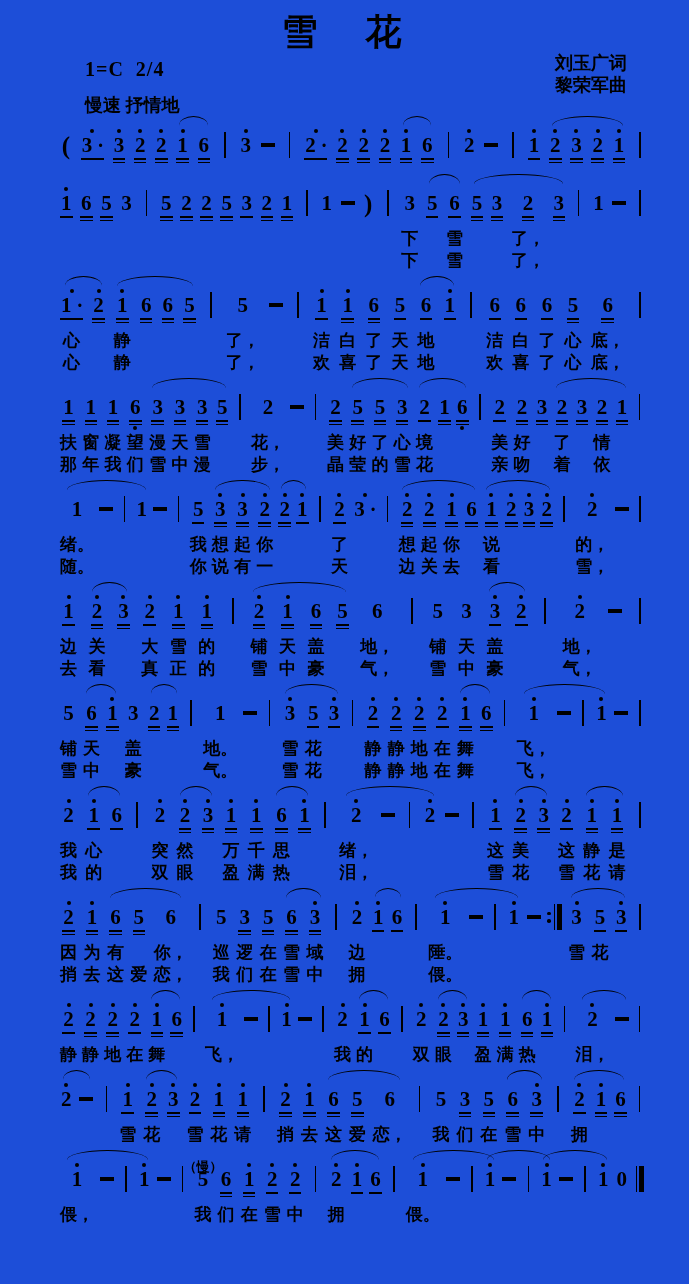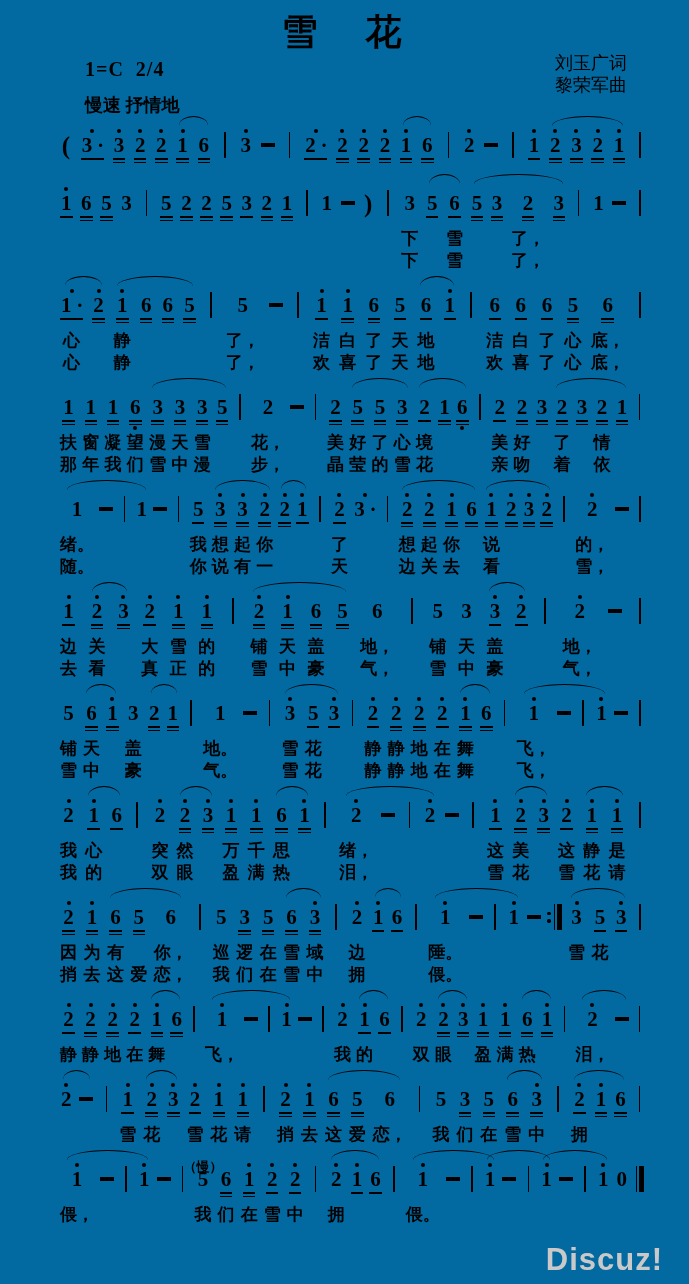--- a/index.html
+++ b/index.html
@@ -1,24 +1,24 @@
 <!DOCTYPE html>
 <html><head>
 <meta charset="utf-8">
 <style>
   html,body{margin:0;padding:0;}
-  .page{width:689px;height:1284px;position:relative;background:#0369a1;color:#000;
+  .page{width:689px;height:1284px;position:relative;background:#1d4ed8;color:#000;
         font-family:"Liberation Serif",serif;overflow:hidden;}
   .title{ text-align:center; font-size:36px; font-weight:bold; letter-spacing:6px;
           padding-top:8px; height:48px;}
   .meta{position:relative;height:54px;margin-top:2px;}
   .meta-left{position:absolute;left:85px;top:0;font-weight:bold;}
   .keytime{font-size:20px;letter-spacing:1px;}
   .tempo{font-size:18px;margin-top:12px;}
-  .meta-right{position:absolute;right:62px;top:-6px;text-align:center;font-weight:normal;font-size:18px;line-height:22px;}
+  .meta-right{position:absolute;right:62px;top:-6px;text-align:center;font-weight:bold;font-size:18px;line-height:22px;}
   .score{margin-left:60px;width:586px;margin-top:2px;}
   .sys{margin-bottom:2px;}
   .notes-row{position:relative;display:flex;justify-content:space-between;align-items:flex-start;padding-top:13px;}
   .tok{display:flex;flex-direction:column;align-items:center;position:relative;}
   .core{display:flex;flex-direction:column;align-items:center;}
   .tdot{height:6px;display:flex;align-items:flex-end;}
   .tbot{height:6px;display:flex;align-items:flex-start;}
   .dot{width:4px;height:4px;border-radius:50%;background:#000;}
   .trow{height:24px;display:flex;align-items:center;font-weight:bold;font-size:21px;line-height:1;}
   .digit{padding:0 1px;}
@@ -4535,14 +4535,13 @@
             <div class="lyr">&nbsp;</div>
           </div>
           <div class="arc" style="left: 6.8px; width: 81.6px; top: 2px;"></div>
           <div class="arc" style="left: 271.4px; width: 48px; top: 2px;"></div>
           <div class="arc" style="left: 352.8px; width: 81.6px; top: 2px;"></div>
           <div class="arc" style="left: 426.6px; width: 63.8px; top: 2px;"></div>
           <div class="arc" style="left: 482.6px; width: 64.8px; top: 2px;"></div>
         </div>
       </div>
     </div>
-  <div class="watermark" style="color: rgb(201, 201, 201);">Discuz!</div>
 </div>
 
 </body></html>

